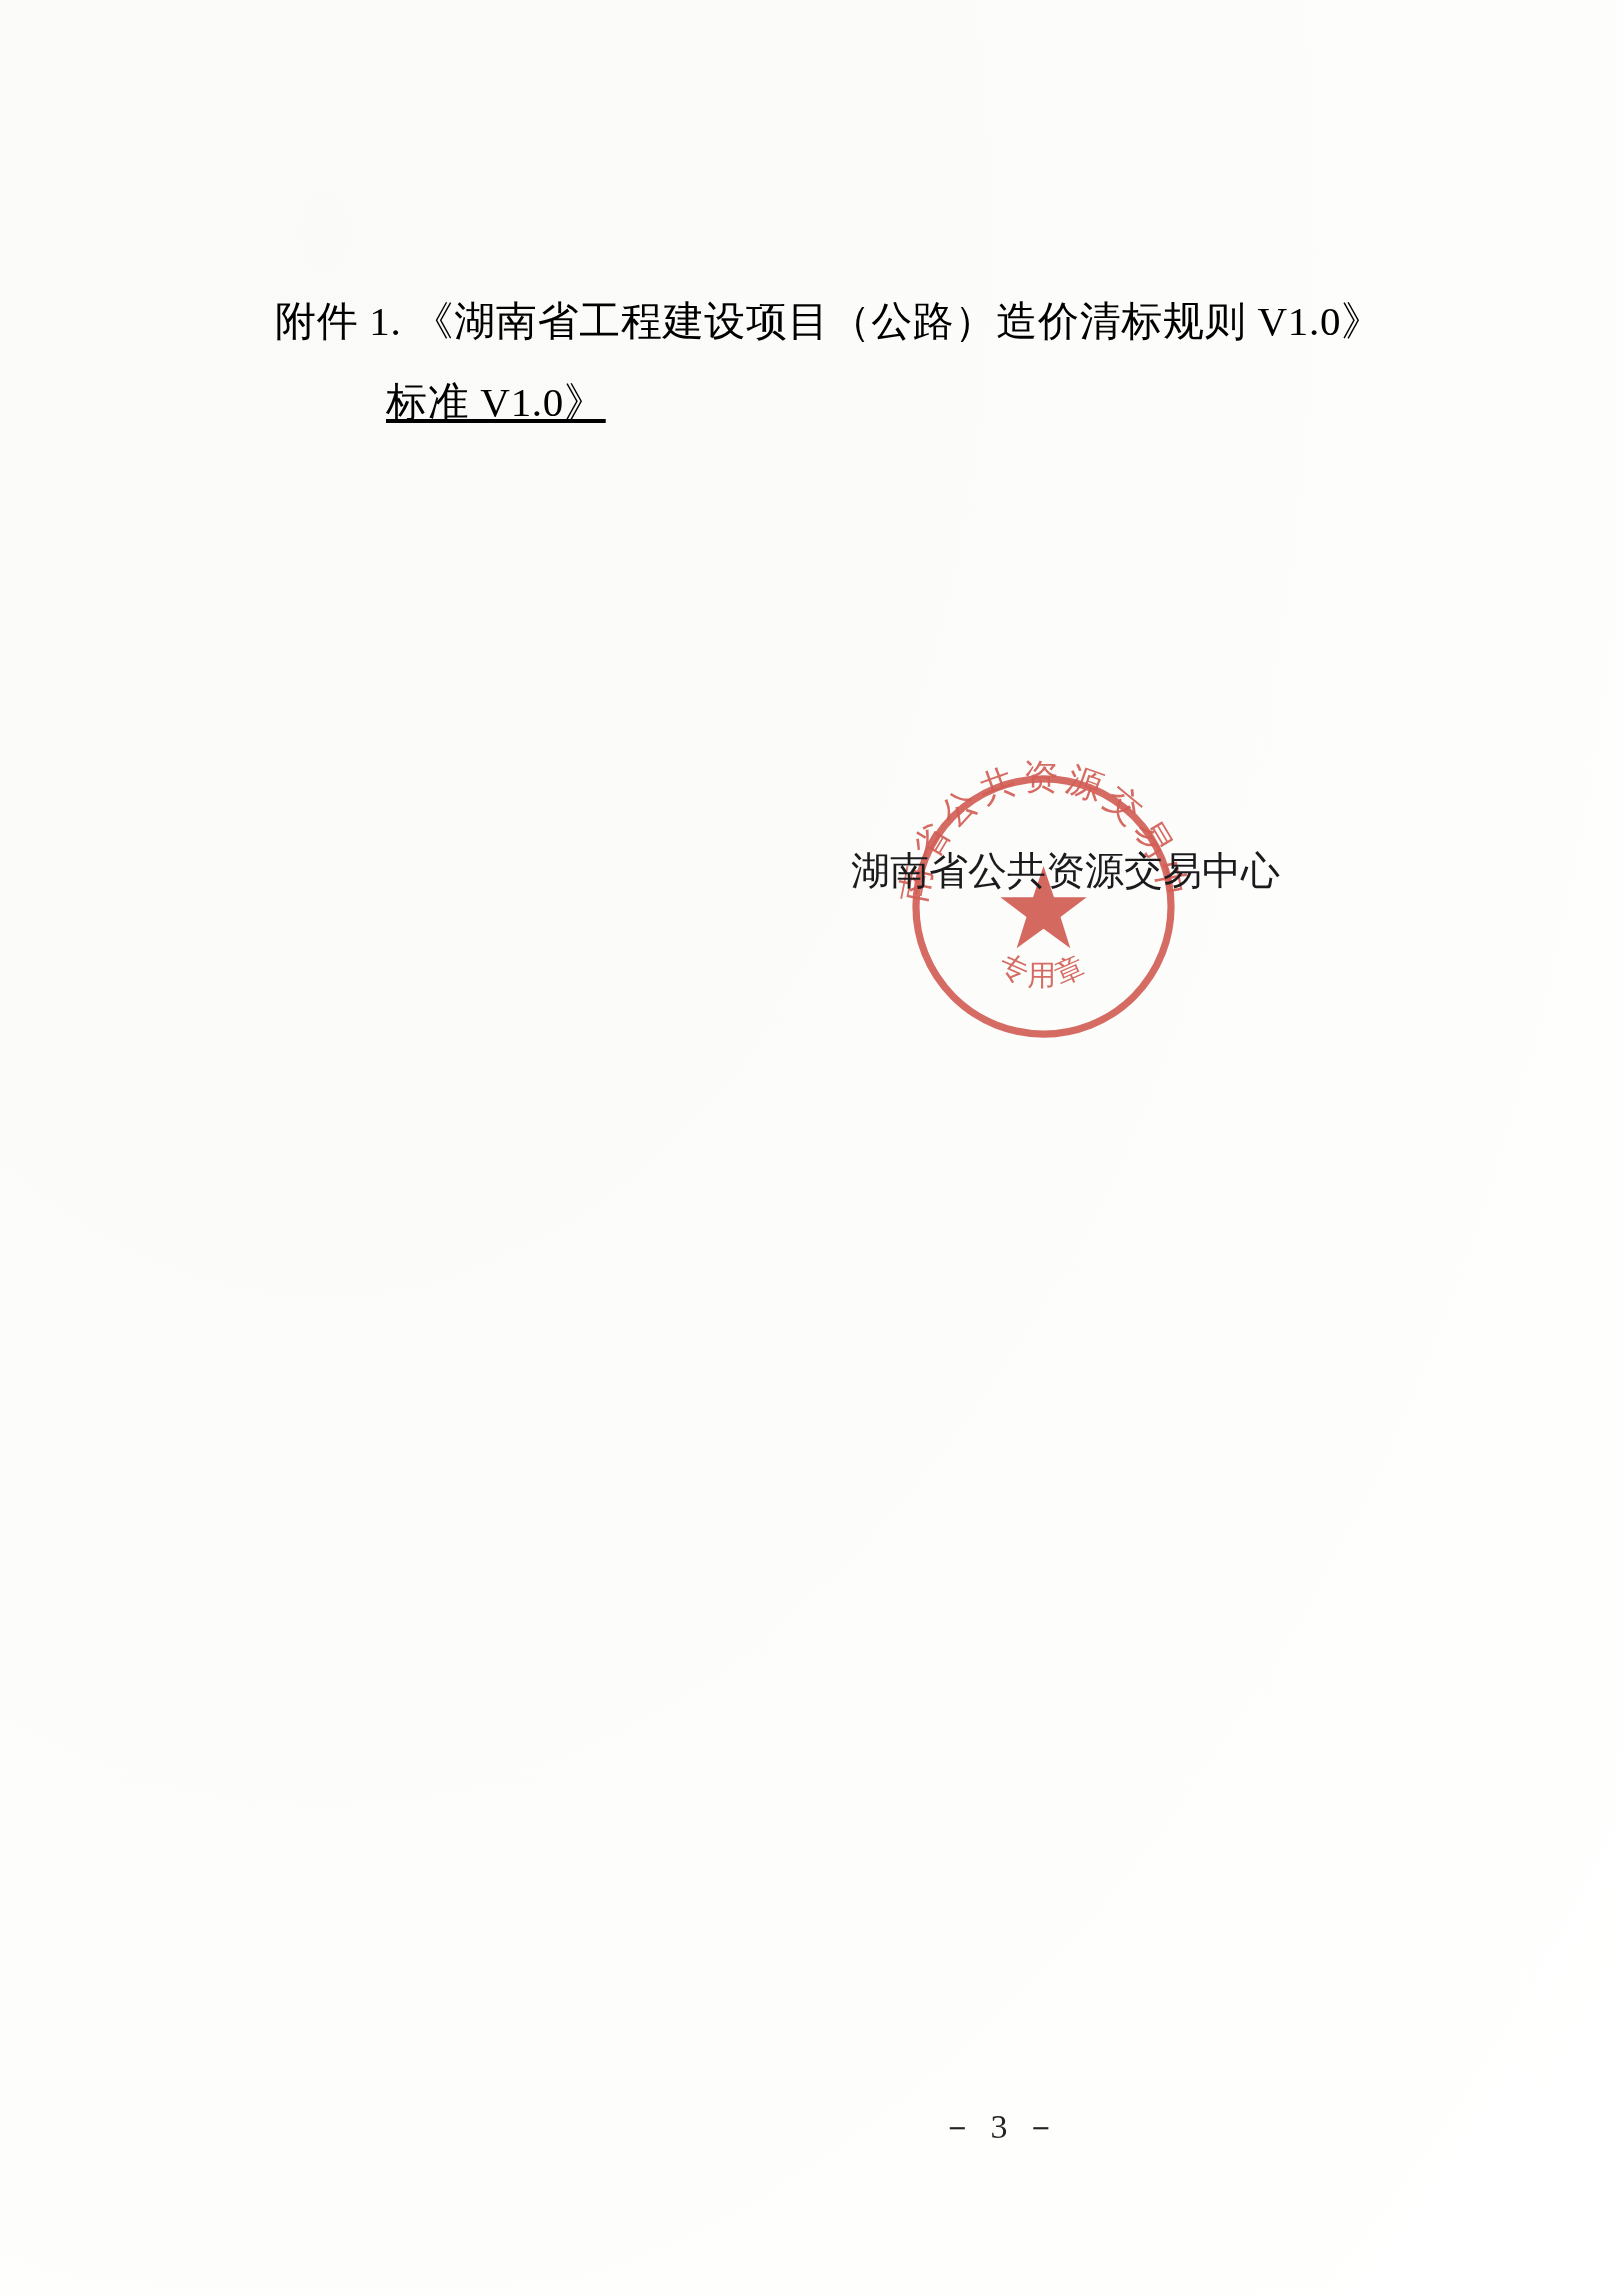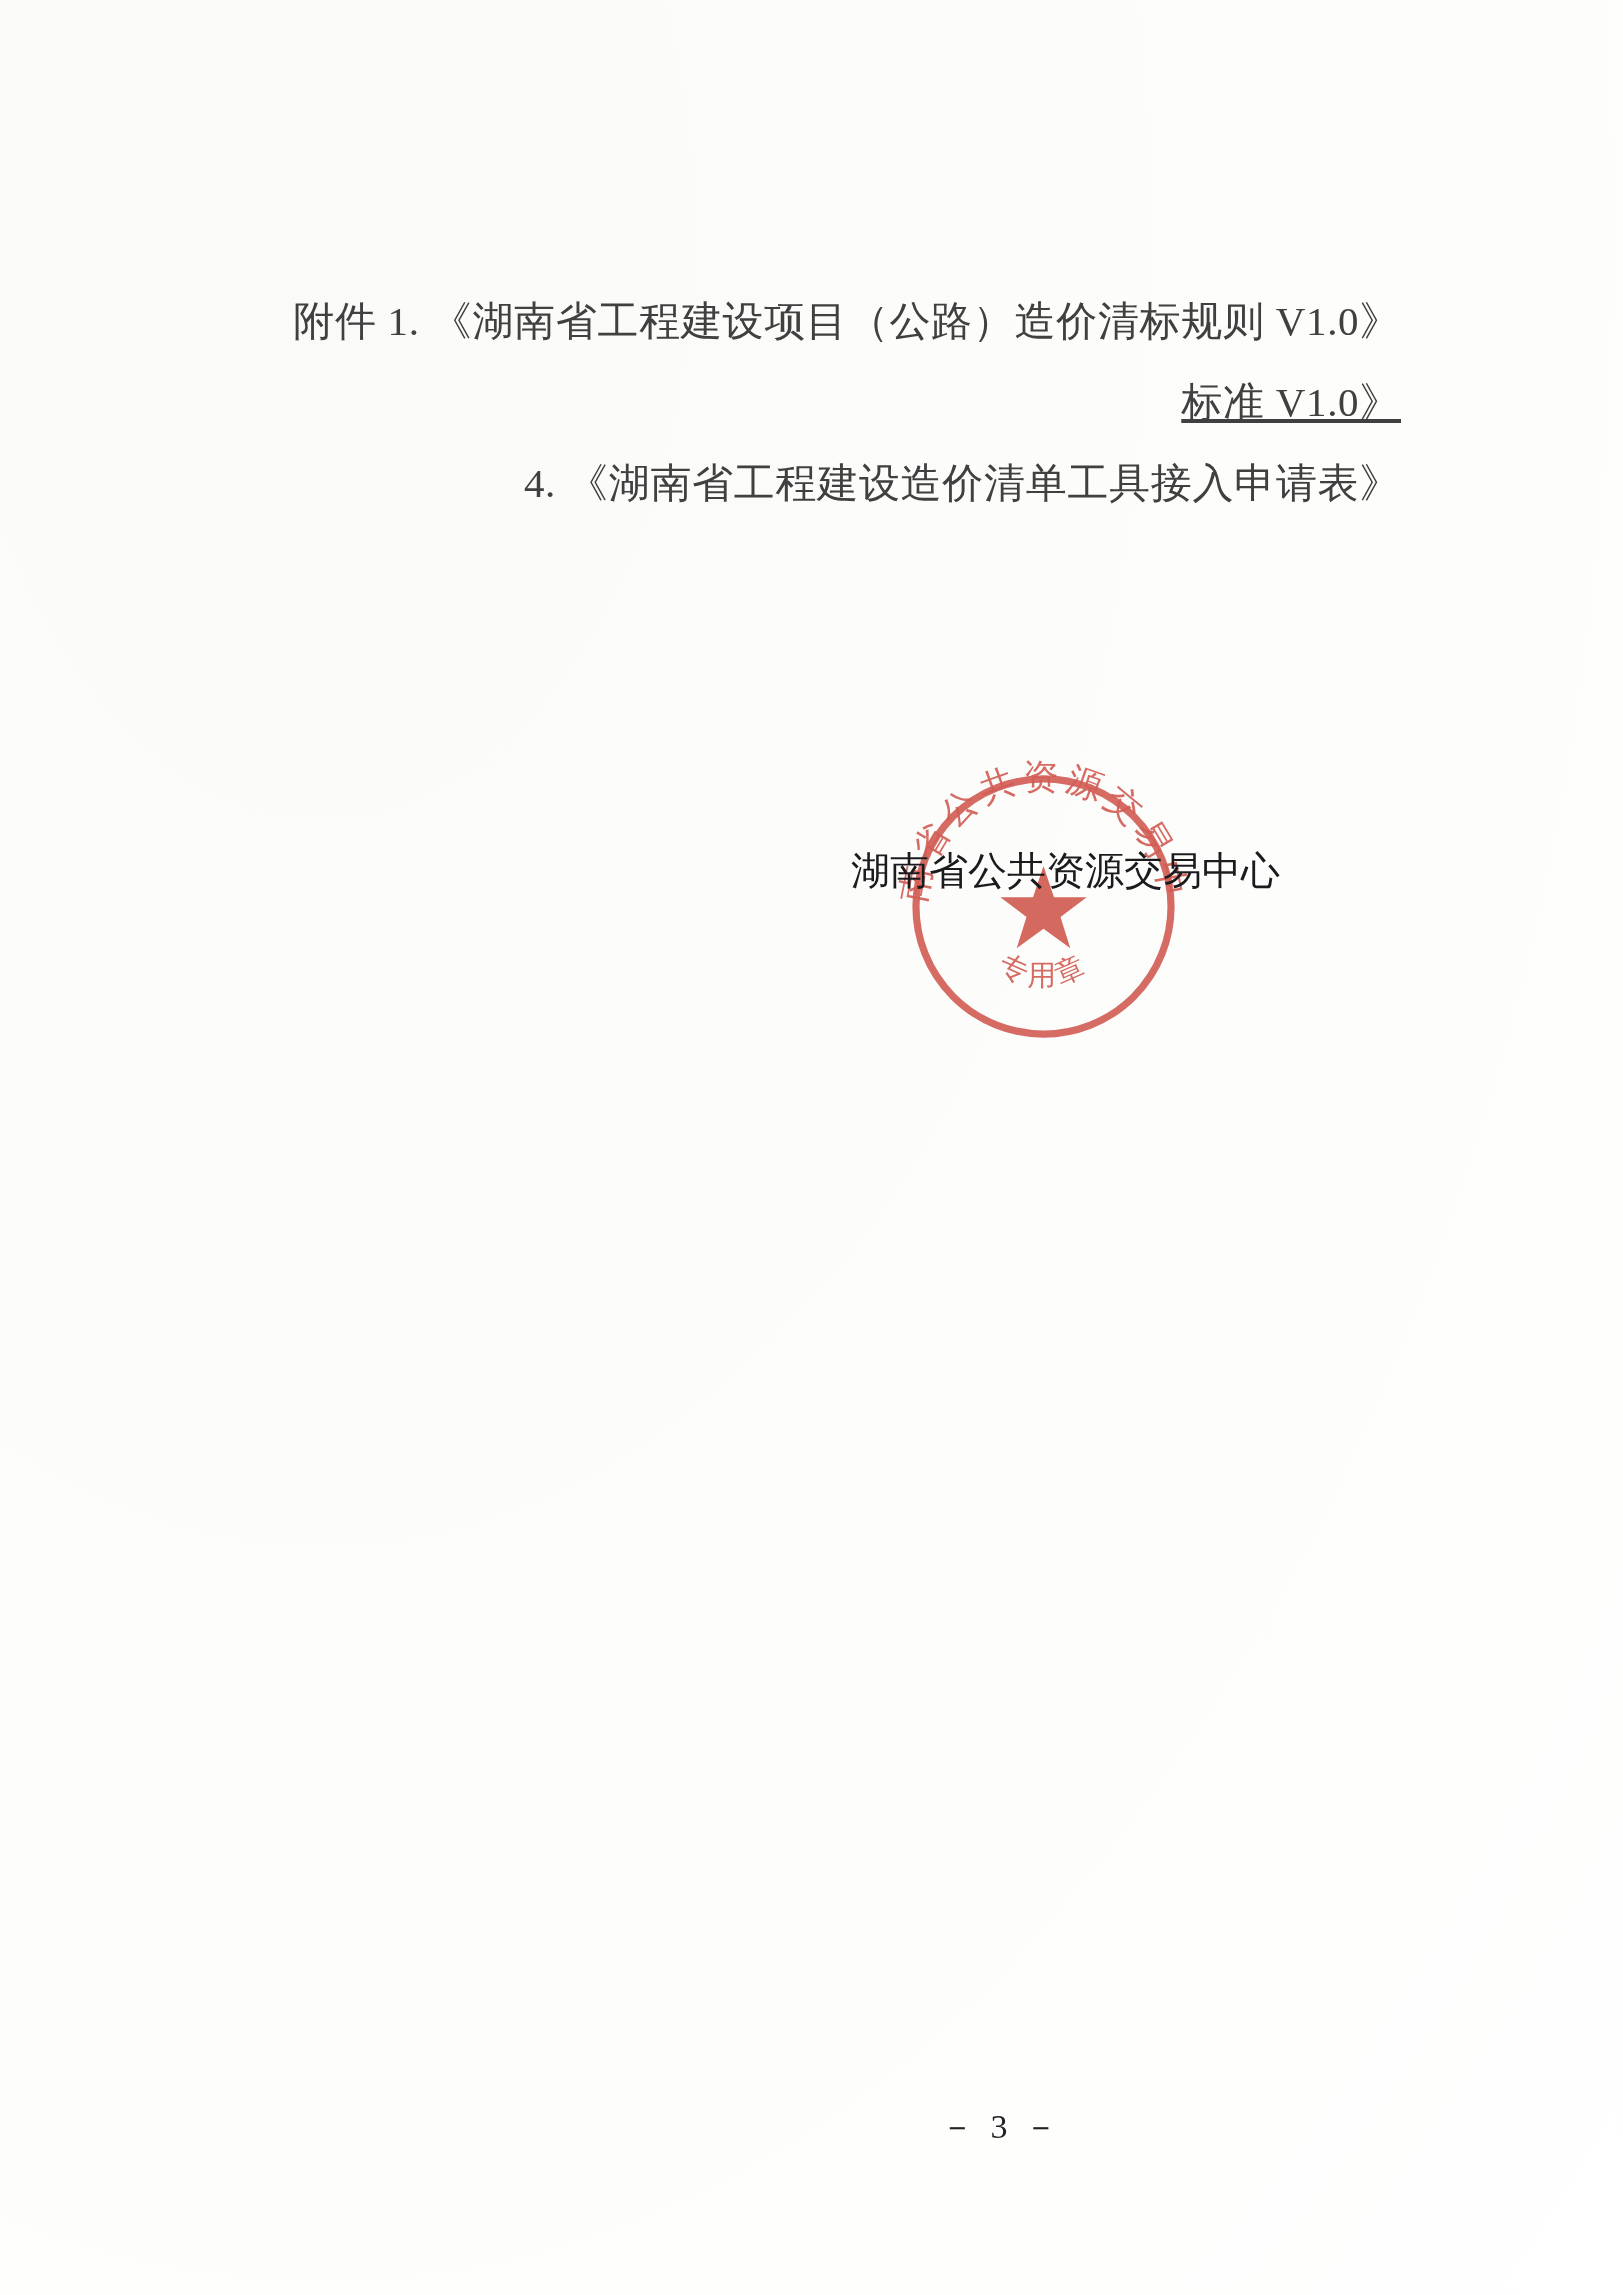--- a/index.html
+++ b/index.html
@@ -37,23 +37,22 @@
   .attachment-block {
     position: absolute;
     left: 275px;
     top: 281px;
     width: 1126px;
   }
   .line {
     font-size: 41px;
     line-height: 81px;
     letter-spacing: 0.7px;
-    color: #404040;
+    color: #000000;
     white-space: nowrap;
-    text-align: right;
   }
   .line.l1 { text-indent: 0px; }
   .line.l2 { padding-left: 56px; }
   .line.l3 { padding-left: 52px; }
   .line.l3b { padding-left: 111px; text-decoration: underline; }
   .line.l4 { padding-left: 52px; }
 
   .signature {
     position: absolute;
     left: 851px;
@@ -118,24 +117,20 @@
     <div class="attachment-block">
       <div class="line l1">
         <span>附件</span>
         <span>1.</span>
         <span>《湖南省工程建设项目（公路）造价清标规则 V1.0》</span>
       </div>
 
 
       <div class="line l3b">标准 V1.0》</div>
 
-      <div class="line l4">
-        <span>4.</span>
-        <span>《湖南省工程建设造价清单工具接入申请表》</span>
-      </div>
     </div>
 
     <div class="seal">
       <svg viewBox="0 0 500 500" xmlns="http://www.w3.org/2000/svg">
         <defs>
           <path id="sealArcTop" d="M 70,250 A 180,180 0 0 1 430,250" fill="none"></path>
           <path id="sealArcBottom" d="M 130,250 A 120,120 0 0 0 370,250" fill="none"></path>
         </defs>
         <circle cx="250" cy="250" r="195" fill="none" stroke="#c8392f" stroke-width="11" opacity="0.9"></circle>
         <text font-family="'Liberation Serif', serif" font-size="54" fill="#c8392f" letter-spacing="8" opacity="0.9">

